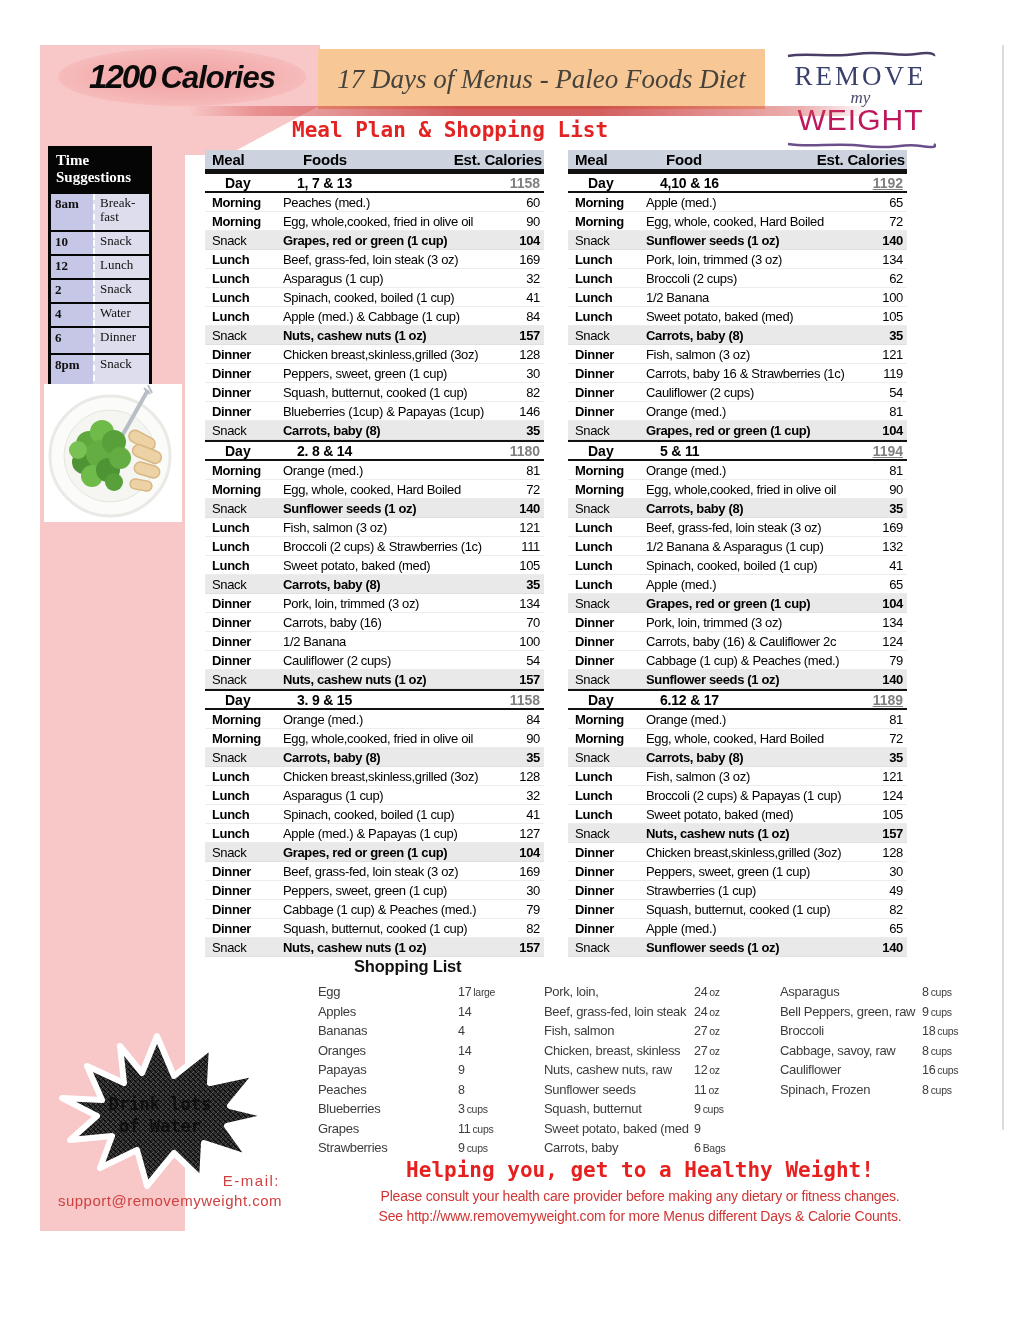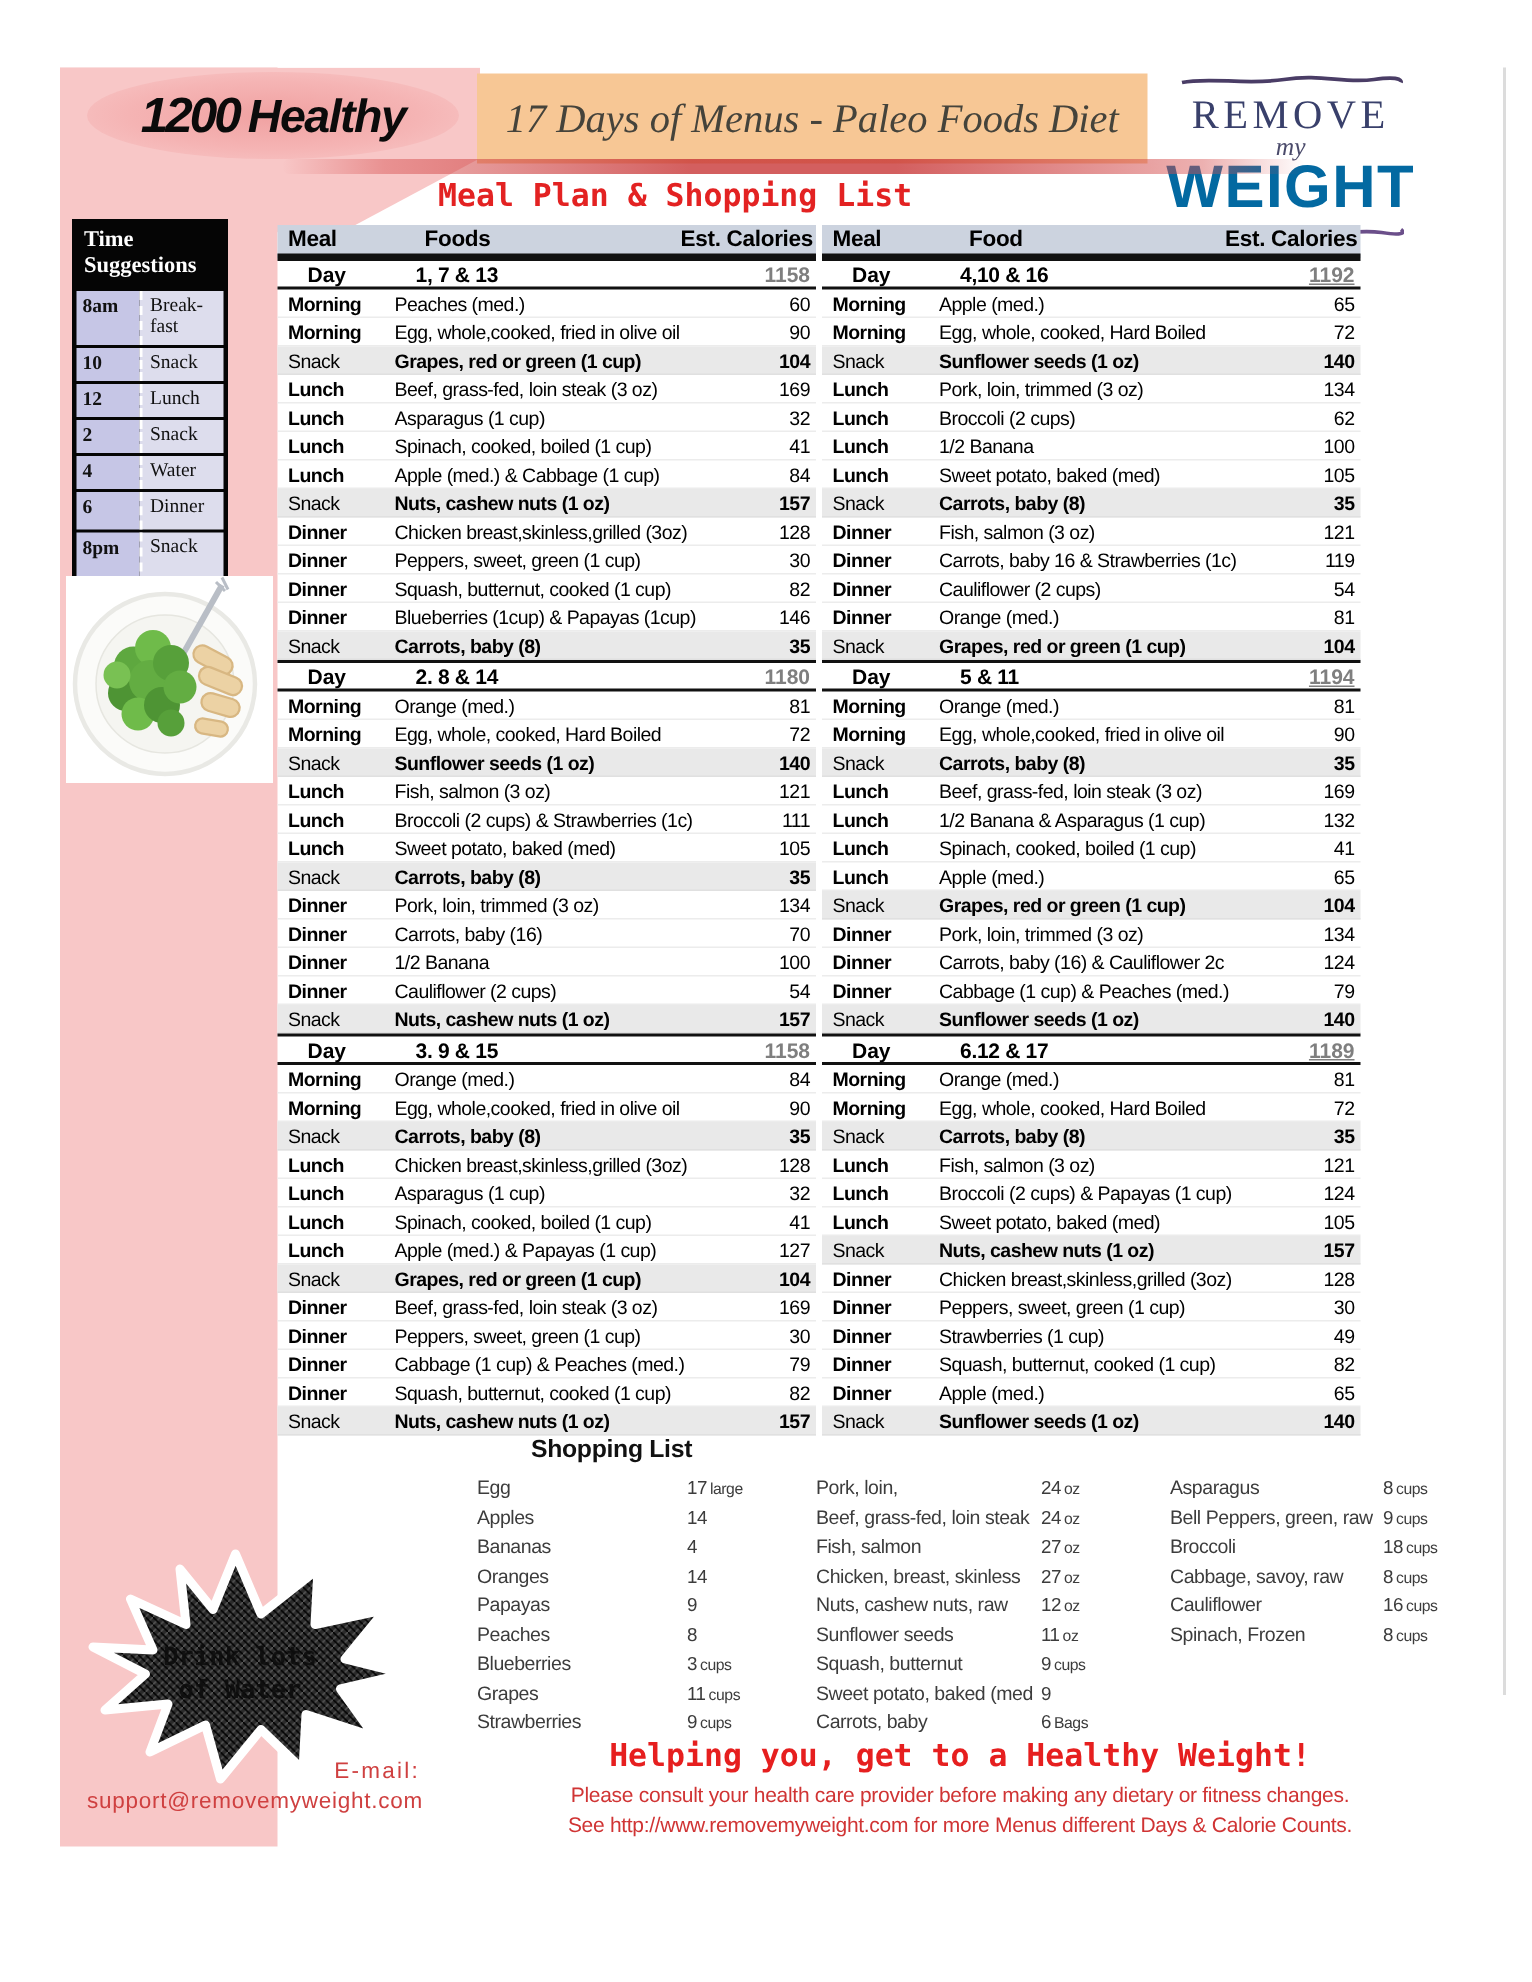--- a/index.html
+++ b/index.html
@@ -18,21 +18,21 @@
   .calorie-text .num { font-size:33px; letter-spacing:-2px; padding-right:6px; }
 
   .title-band { position:absolute; left:318px; top:49px; width:447px; height:60px; background:#f7c795;
                display:flex; align-items:center; justify-content:center; }
   .title-band .t { font-family:Liberation Serif, serif; font-style:italic; font-size:27px; color:#45433b; white-space:nowrap; }
 
   
   .logo { position:absolute; left:773px; top:45px; width:175px; height:110px; background:#fff; text-align:center; }
   .logo .remove { font-family:"Liberation Serif", serif; font-size:27px; color:#39406b; letter-spacing:3px; line-height:1.0; }
   .logo .my { font-family:"Liberation Serif", serif; font-style:italic; font-size:17px; color:#4a4a6a; line-height:0.9; }
-  .logo .weight { font-size:40px; font-weight:bold; color:#0369a1; letter-spacing:1px; line-height:1.0; }
+  .logo .weight { font-size:30px; font-weight:normal; color:#be185d; letter-spacing:1px; line-height:1.0; }
 
   
   .red-band { position:absolute; left:188px; top:106px; width:682px; height:10px;
       background:linear-gradient(90deg, rgba(214,80,80,0) 0%, rgba(214,80,80,.45) 10%,
                  rgba(200,55,55,.8) 40%, rgba(200,55,55,.8) 60%, rgba(214,80,80,.45) 90%, rgba(214,80,80,0) 100%);
       border-radius:5px; }
   .subtitle { position:absolute; left:292px; top:118px; width:360px;
       font-family:"DejaVu Sans Mono", monospace; font-weight:bold; font-size:21px; color:#e32222; white-space:nowrap; }
 
   
@@ -44,21 +44,21 @@
   .trow.med { height:25px; }
   .tcell { font-family:"Liberation Serif", serif; font-size:13px; color:#111; overflow:hidden; }
   .tcell.time { background:#c6c6e6; font-weight:bold; padding:2px 1px 0 4px; }
   .tcell.act  { background:#dddded; padding:2px 1px 0 5px; border-left:2px dashed #fff; word-break:break-word; line-height:1.1; }
 
   
   .plate-photo { position:absolute; left:44px; top:384px; width:138px; height:138px; background:#fff; }
 
   
   .menus { position:absolute; left:185px; top:150px; width:722px; display:flex; gap:4px; }
-  .mtable { width:359px; }
+  .mtable { width:359px;margin-left:20px; }
   .mhead { display:grid; grid-template-columns:78px 1fr 100px; height:22px; background:#ccd3df;
            border-bottom:3px solid #111; font-weight:bold; font-size:15px; letter-spacing:-0.2px; align-items:center; }
   .mhead .h1 { padding-left:7px; }
   .mhead .h2 { padding-left:20px; }
   .mhead .h3 { text-align:right; padding-right:2px; }
   .day-row { display:grid; grid-template-columns:78px 1fr 62px; height:21px; align-items:center;
            border-top:2px solid #111; border-bottom:2px solid #111; font-weight:bold; font-size:14px; }
   .day-row .dc1 { padding-left:20px; }
   .day-row .dc2 { padding-left:14px; letter-spacing:-0.2px; }
   .day-row .dc3 { text-align:right; padding-right:4px; color:#7f7f7f; }
@@ -102,21 +102,21 @@
 </style>
 </head>
 <body>
 
 <div class="page">
 
   <div class="pink-left"></div>
   <div class="pink-top"></div>
 
   <div class="calorie-oval">
-    <div class="calorie-text"><span class="num">1200</span><span>Healthy</span></div>
+    <div class="calorie-text"><span class="num">1200</span><span>Calories</span></div>
   </div>
 
   <div class="title-band">
     <div class="t">17 Days of Menus - Paleo Foods Diet</div>
   </div>
 
   <div class="logo">
     <svg width="150" height="8" viewBox="0 0 150 8">
         <path d="M2,5 C20,1 45,7 70,3 S110,6 130,3 148,5 148,5" stroke="#4a3d66" stroke-width="2.5" fill="none"></path>
       </svg>

